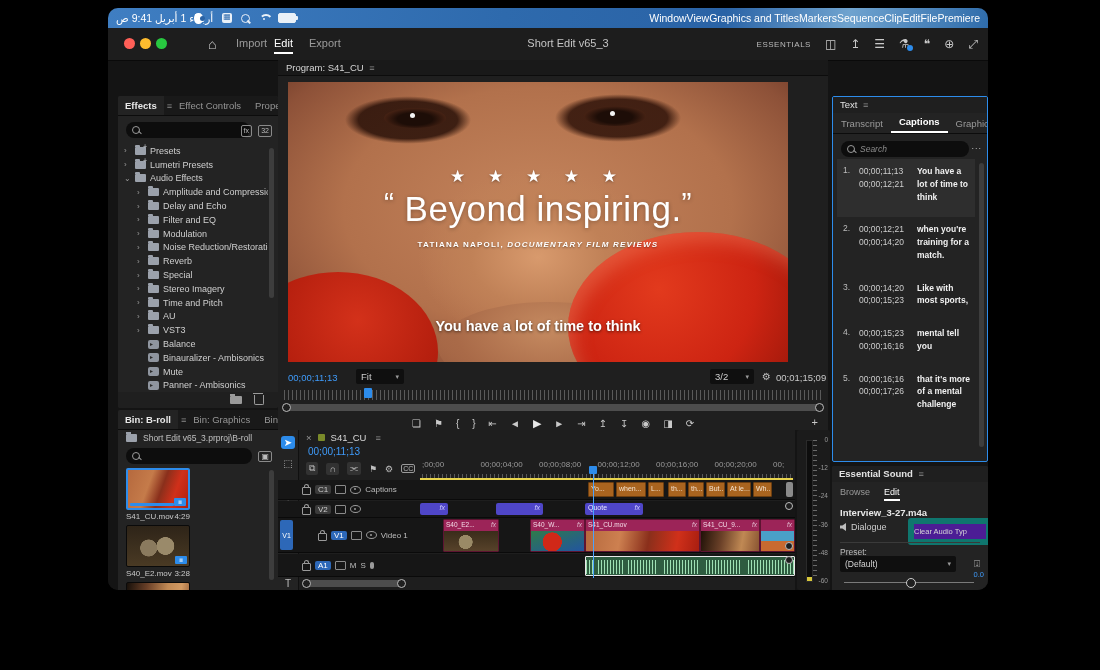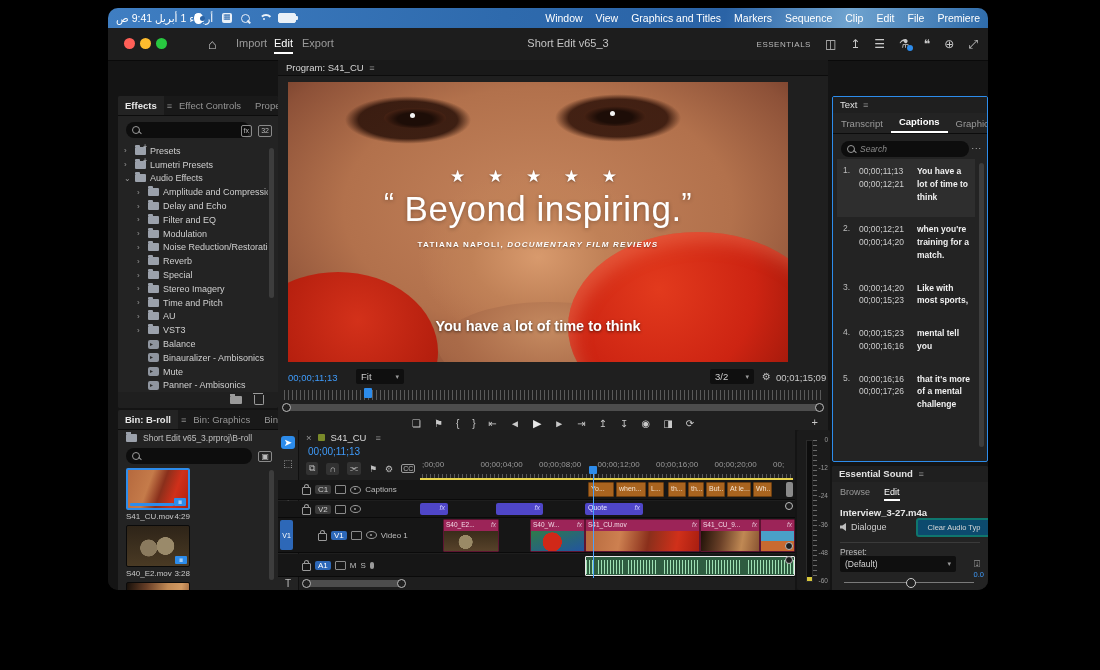--- a/index.html
+++ b/index.html
@@ -8,21 +8,21 @@
        -webkit-font-smoothing:antialiased;}
   .p{position:absolute;}
   
   #desktop{left:108px;top:8px;width:880px;height:582px;border-radius:10px;overflow:hidden;background:#161616;}
   
   #menubar{left:0;top:0;width:880px;height:20px;
     background:linear-gradient(100deg,#3f7ec2 0%,#2e6aad 45%,#2a63a6 70%,#6fa3cf 84%,#2f6cab 100%);
     color:#fff;font-size:10.5px;display:flex;align-items:center;}
   #mb-left{position:absolute;left:8px;top:0;height:20px;display:flex;align-items:center;gap:9px;}
   #mb-center{position:absolute;left:0;width:880px;text-align:center;top:3px;font-size:10.5px;}
-  #mb-right{position:absolute;right:8px;top:0;height:20px;display:flex;align-items:center;gap:13px;}
+  #mb-right{position:absolute;right:8px;top:0;height:20px;display:flex;align-items:center;}
   #mb-right span{white-space:nowrap;}
   .battery{width:16px;height:8px;border:1px solid #eaf1f8;border-radius:2px;background:#eaf1f8;position:relative;}
   .battery::after{content:'';position:absolute;right:-3px;top:2px;width:2px;height:4px;background:#eaf1f8;border-radius:0 1px 1px 0;}
   .wifi{width:10px;height:8px;position:relative;}
   .wifi::before{content:'';position:absolute;left:0;top:0;width:10px;height:10px;border:2px solid #eaf1f8;border-radius:50%;clip-path:polygon(0 0,100% 0,50% 50%);}
   .wifi::after{content:'';position:absolute;left:4px;top:4px;width:2px;height:2px;background:#eaf1f8;border-radius:50%;}
   .mag{width:7px;height:7px;border:1.5px solid #eaf1f8;border-radius:50%;position:relative;}
   .mag::after{content:'';position:absolute;left:5px;top:6px;width:4px;height:1.5px;background:#eaf1f8;transform:rotate(45deg);}
   .inputsrc{width:10px;height:10px;background:#eaf1f8;border-radius:2px;position:relative;}
   .inputsrc::after{content:'▦';color:#2e6aad;font-size:8px;position:absolute;left:1px;top:-1px;}
@@ -203,21 +203,21 @@
   #meter-ticks{position:absolute;left:16px;top:10px;width:4px;height:140px;background:repeating-linear-gradient(180deg,#6a6a6a 0 1px,transparent 1px 5px);}
   #meter-labels{position:absolute;right:2px;top:6px;height:148px;display:flex;flex-direction:column;justify-content:space-between;font-size:6.5px;color:#9a9a9a;text-align:right;}
   
   #es-panel{left:724px;top:402px;width:156px;height:160px;}
   #es-head{height:16px;background:#1f1f1f;font-size:9.5px;color:#e2e2e2;line-height:16px;padding-left:7px;font-weight:bold;}
   #es-tabs{display:flex;gap:14px;font-size:9px;color:#9a9a9a;padding:5px 0 3px 8px;}
   #es-tabs .estab.active{color:#fff;border-bottom:2px solid #fff;padding-bottom:2px;}
   #es-clip{padding:3px 8px 0;font-size:9.5px;color:#e8e8e8;font-weight:bold;}
   #es-dlg{position:absolute;left:8px;top:56px;display:flex;gap:5px;align-items:center;font-size:9px;color:#cdcdcd;}
   .spk{width:6px;height:8px;background:#bdbdbd;clip-path:polygon(0 30%,40% 30%,100% 0,100% 100%,40% 70%,0 70%);}
-  #es-clear{position:absolute;right:-4px;top:52px;width:72px;height:15px;background:#0c4a6e;border:2px solid #0f766e;border-radius:3px;font-size:7.5px;color:#d6d6d6;text-align:center;line-height:15px;overflow:hidden;white-space:nowrap;}
+  #es-clear{position:absolute;right:-4px;top:52px;width:72px;height:15px;background:#4c1d95;border:6px solid #0f766e;border-radius:3px;font-size:7.5px;color:#d6d6d6;text-align:left;line-height:15px;overflow:hidden;white-space:nowrap;}
   #es-preset-label{position:absolute;left:8px;top:76px;font-size:8.5px;color:#bdbdbd;border-top:1px solid #3a3a3a;width:140px;padding-top:4px;}
   #es-dd{position:absolute;left:8px;top:90px;width:116px;height:16px;background:#0f0f0f;border-radius:2px;font-size:8.5px;color:#d6d6d6;display:flex;align-items:center;justify-content:space-between;padding:0 5px;box-sizing:border-box;}
   #es-save{position:absolute;right:8px;top:92px;color:#bdbdbd;font-size:10px;}
   #es-gain{position:absolute;right:4px;top:104px;color:#3f9bfa;font-size:7.5px;}
   #es-slider{position:absolute;left:12px;top:116px;width:130px;height:1px;background:#7a7a7a;}
   #es-slider::before{content:'';position:absolute;left:62px;top:-4px;width:8px;height:8px;border-radius:50%;background:#1f1f1f;border:1px solid #cdcdcd;}
   #es-mute{position:absolute;left:8px;top:128px;display:flex;gap:7px;align-items:center;font-size:9px;color:#cdcdcd;}
   .toggle{width:20px;height:10px;background:#4a4a4a;border-radius:6px;position:relative;}
   .toggle::before{content:'';position:absolute;left:1px;top:1px;width:8px;height:8px;background:#1a1a1a;border:1px solid #888;border-radius:50%;box-sizing:border-box;}
   #es-hscroll{position:absolute;left:10px;bottom:5px;width:118px;height:5px;background:#555;border-radius:3px;}
@@ -252,21 +252,21 @@
 
   <div id="window" class="p">
 
     <div id="titlebar" class="p">
       <span class="p tl" style="left:16px;background:#ff5f57;"></span>
       <span class="p tl" style="left:32px;background:#febc2e;"></span>
       <span class="p tl" style="left:48px;background:#28c840;"></span>
       <span class="p home">⌂</span>
       <span class="p tb-tab" style="left:128px;">Import</span>
       <span class="p tb-tab active" style="left:166px;">Edit</span>
-      <span class="p tb-tab" style="left:194px;">Export</span>
+      <span class="p tb-tab" style="left:201px;">Export</span>
       <span class="p" id="tb-title">Short Edit v65_3</span>
       <div class="p" id="tb-right">
         <span class="ws">ESSENTIALS</span>
         <span style="display:flex;gap:14px;align-items:center;">
             <span class="ic">◫</span>
             <span class="ic">↥</span>
             <span class="ic">☰</span>
             <span class="ic beaker">⚗</span>
             <span class="ic">❝</span>
             <span class="ic">⊕</span>

